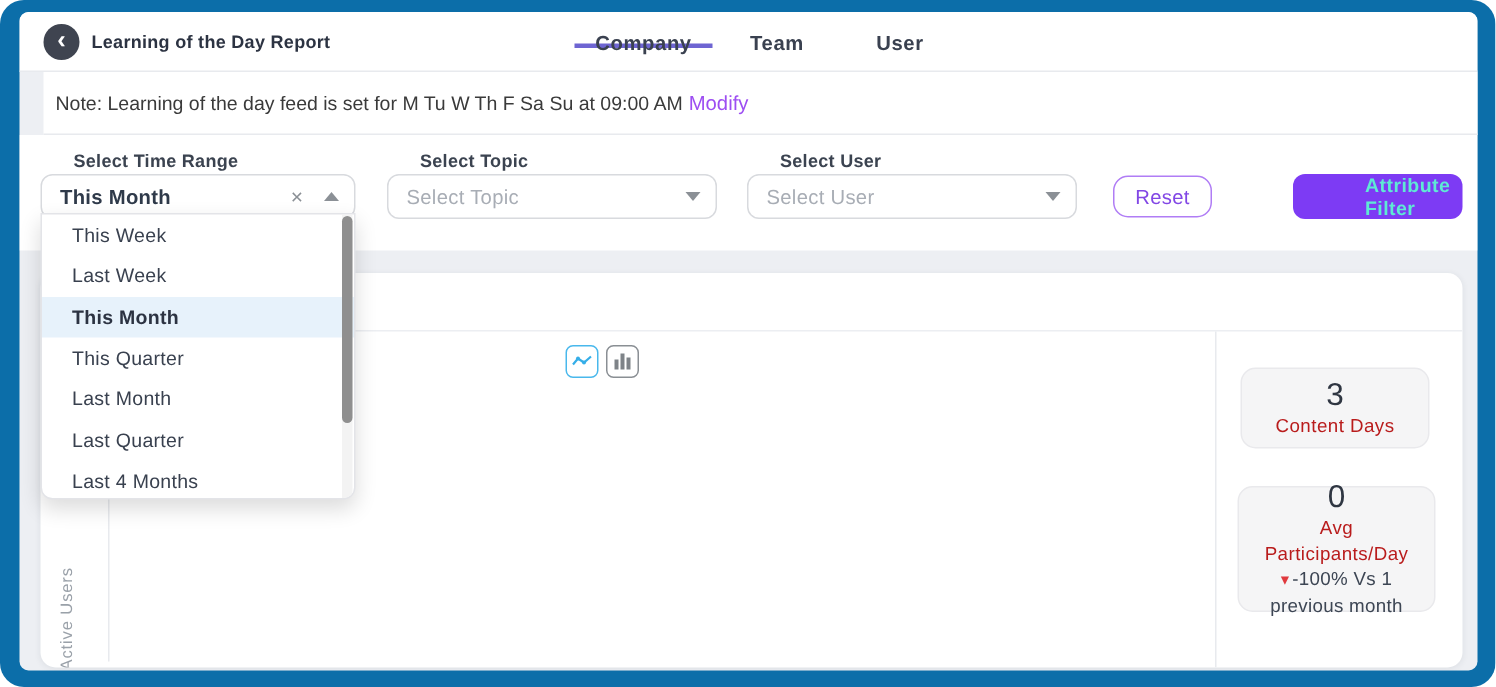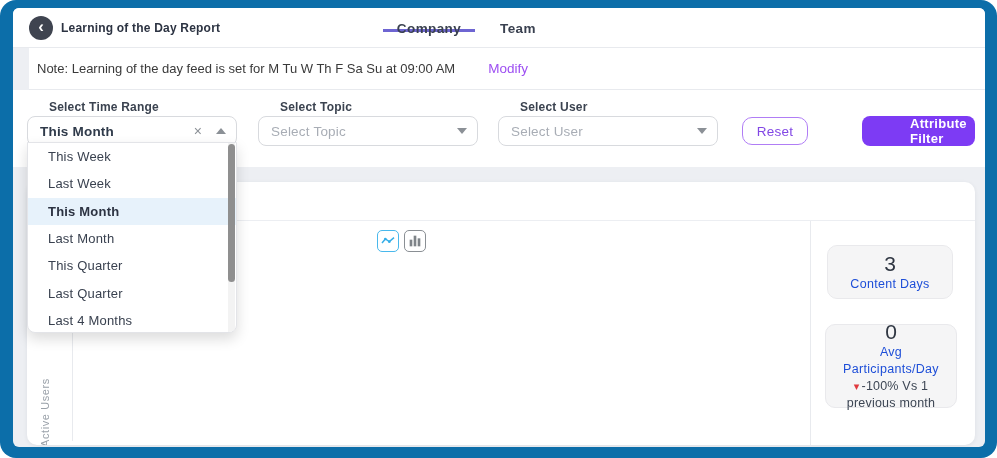--- a/index.html
+++ b/index.html
@@ -18,38 +18,38 @@
   .title { left:48px; top:0; height:40px; line-height:40px; font-size:12px; font-weight:700;
            color:#2c3342; letter-spacing:.2px; }
   .tab { top:0; height:24px; line-height:42px; text-align:center; font-size:13.5px;
          font-weight:600; color:#3a4150; letter-spacing:.4px; cursor:pointer; }
   .tab.active { border-bottom:3px solid #6e65d2; }
 
   
   .note { left:16px; top:40px; width:972px; height:42px; background:#fff; border-bottom:1px solid #e8eaee;
           display:flex; align-items:center; padding-left:8px; }
   .note-text { font-size:13px; color:#3a3a3a; }
-  .modify { font-size:13.5px; color:#9d4ef2; margin-left:33px; font-weight:500; cursor:pointer; }
+  .modify { font-size:13.5px; color:#9d4ef2; margin-left:4px; font-weight:500; cursor:pointer; }
 
   
   .filters { left:0; top:82px; width:972px; height:77px; background:#fff; }
   .flabel { top:10px; font-size:12px; font-weight:600; color:#3b4350; letter-spacing:.2px;margin-left:20px; }
   .selbox { top:26px; height:30px; background:#fff; border:1px solid #d8dade; border-radius:8px;
             display:flex; align-items:center; padding:0 10px 0 12px; cursor:pointer; }
   .selval { font-size:13.5px; font-weight:600; color:#2f3a4a; letter-spacing:.2px; flex:1; }
   .placeholder { font-size:13.5px; color:#a8adb5; letter-spacing:.2px; flex:1; }
   .clear-x { font-size:14px; color:#8b9096; margin-right:14px; cursor:pointer; }
   .caret-up { width:0; height:0; border-left:5px solid transparent; border-right:5px solid transparent;
               border-bottom:6px solid #8b9096; }
   .caret-down { width:0; height:0; border-left:5px solid transparent; border-right:5px solid transparent;
                 border-top:6px solid #8b9096; }
   .btn-reset { top:27px; height:28px; background:#fff; border:1.5px solid #b07df5; border-radius:10px;
                color:#8247e5; font-size:13.5px; font-weight:400; letter-spacing:.2px;
                display:flex; align-items:center; justify-content:center; cursor:pointer; }
-  .btn-attr { top:26px; height:30px; background:#7d3bf4; border:none; border-radius:8px; color:#ffffff;
+  .btn-attr { top:26px; height:30px; background:#7d3bf4; border:none; border-radius:8px; color:#5eead4;
               font-size:13px; font-weight:600; letter-spacing:.3px;
               display:flex; align-items:center; justify-content:center; cursor:pointer;padding-left:48px; }
 
   
   .dropdown { left:14px; top:134px; width:210px; height:191px; background:#fff;
               border:1px solid #e3e4e8; border-radius:0 0 8px 8px;
               box-shadow:0 6px 14px rgba(0,0,0,.14); z-index:30; overflow:hidden; }
   .opt { height:27.3px; display:flex; align-items:center; padding-left:20px; font-size:13px;
          font-weight:500; color:#39414f; letter-spacing:.2px; cursor:pointer; }
   .opt.selected { background:#e7f2fb; font-weight:700; color:#2c3342; }
@@ -67,35 +67,36 @@
   .tog.bar { border:1.5px solid #8a8f94; }
   .yaxis-line { position:absolute; left:45px; top:76px; width:1px; height:183px; background:#e8eaee; }
   .ylabel { position:absolute; left:12px; top:150px; height:115px; writing-mode:vertical-rl;
             transform:rotate(180deg); font-size:11px; color:#9aa1a9; letter-spacing:.6px;
             display:flex; align-items:center; }
   .vdivider { position:absolute; left:783px; top:39px; width:1px; height:224px; background:#e8eaee; }
   .stat { position:absolute; background:#f5f5f6; border:1px solid #e9e9ec; border-radius:10px;
           display:flex; flex-direction:column; align-items:center; justify-content:center;
           text-align:center; padding:4px 8px; }
   .stat-val { font-size:21px; font-weight:500; color:#2f3642; line-height:24px; }
-  .stat-lbl { font-size:12.5px; color:#1d4ed8; letter-spacing:.3px; line-height:17px; }
+  .stat-lbl { font-size:12.5px; color:#b91c1c; letter-spacing:.3px; line-height:17px; }
   .stat-delta { font-size:12.5px; color:#3d4654; letter-spacing:.2px; line-height:17px; }
   .delta-ico { color:#e0393e; font-size:11px; margin-right:2px; }
 </style>
 </head>
 <body>
 
 <div class="window">
   <div class="content">
 
     <div class="abs hdr">
       <div class="abs back-btn">‹</div>
       <div class="abs title">Learning of the Day Report</div>
       <div class="abs tab active" style="left:370px;width:92px;">Company</div>
       <div class="abs tab" style="left:478px;width:54px;">Team</div>
+      <div class="abs tab" style="left:560px;width:54px;">User</div>
     </div>
 
     <div class="abs note">
       <span class="note-text">Note: Learning of the day feed is set for M Tu W Th F Sa Su at 09:00 AM</span>
       <span class="modify">Modify</span>
     </div>
 
     <div class="abs filters">
       <div class="abs flabel" style="left:16px;">Select Time Range</div>
       <div class="abs selbox" style="left:14px;width:210px;">
@@ -153,22 +154,22 @@
         <div class="stat-val">0</div>
         <div class="stat-lbl">Avg Participants/Day</div>
         <div class="stat-delta"><span class="delta-ico">▾</span><span>-100% Vs 1 previous month</span></div>
       </div>
     </div>
 
     <div class="abs dropdown">
       <div class="opt">This Week</div>
       <div class="opt">Last Week</div>
       <div class="opt selected">This Month</div>
+      <div class="opt">This Quarter</div>
       <div class="opt">Last Month</div>
-      <div class="opt">This Quarter</div>
       <div class="opt">Last Quarter</div>
       <div class="opt">Last 4 Months</div>
       <div class="sb-track"></div>
       <div class="sb-thumb"></div>
     </div>
 
   </div>
 </div>
 
 </body></html>

